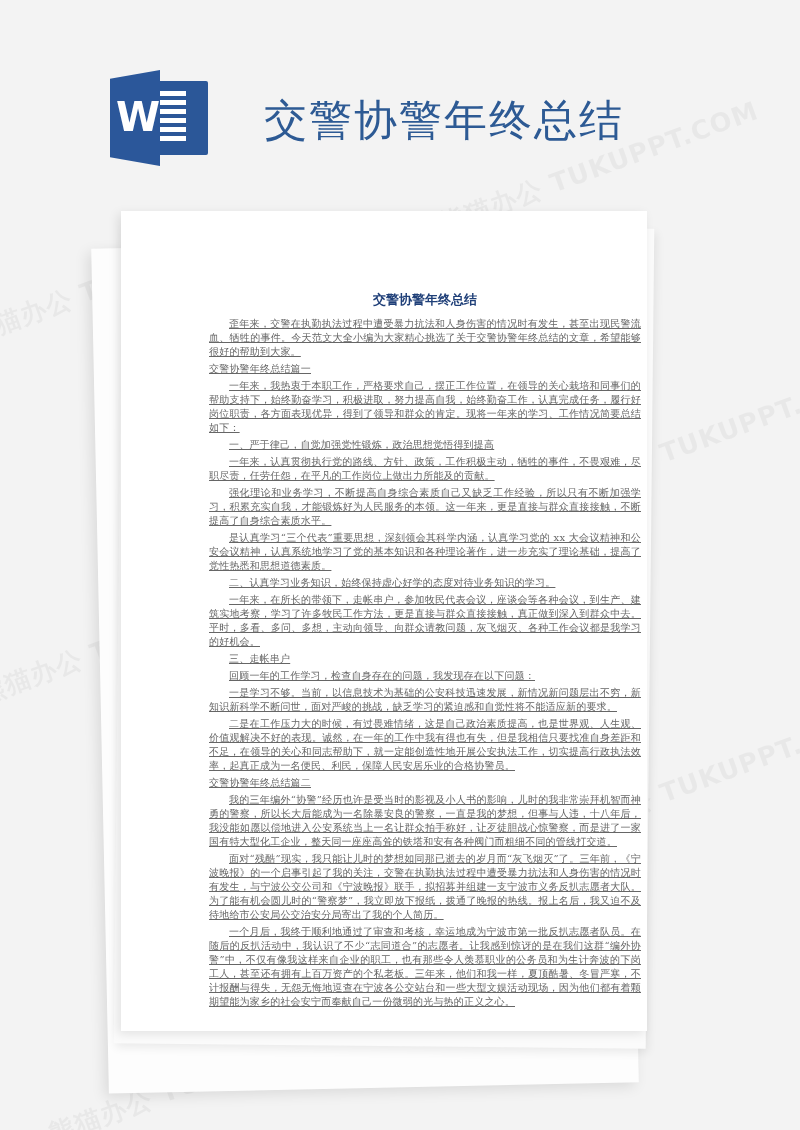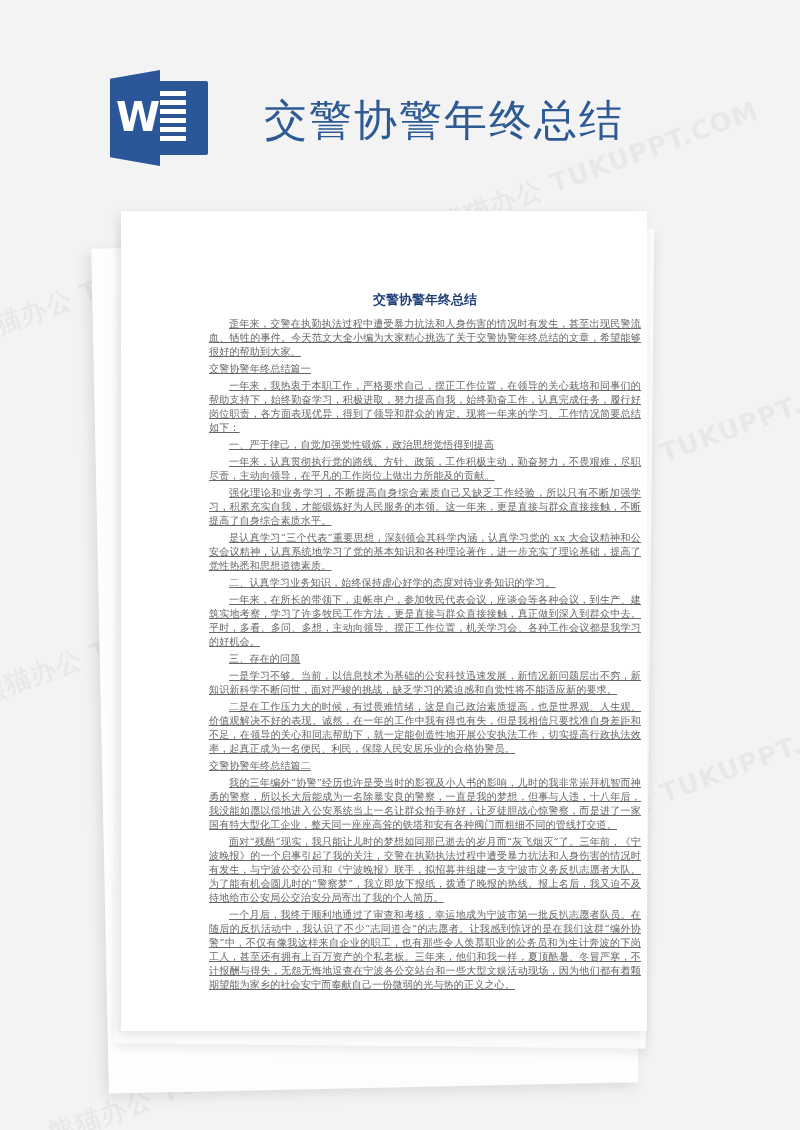--- a/index.html
+++ b/index.html
@@ -77,26 +77,27 @@
 <div class="sheet sheet-back2"></div>
 <div class="sheet sheet-back1"></div>
 <div class="sheet sheet-main">
   <div class="page-content">
     <div class="doc-title">交警协警年终总结</div>
     <div id="paras">
         <p class="para">歪年来，交警在执勤执法过程中遭受暴力抗法和人身伤害的情况时有发生，甚至出现民警流血、牺牲的事件。今天范文大全小编为大家精心挑选了关于交警协警年终总结的文章，希望能够很好的帮助到大家。</p>
         <p class="para noindent heading">交警协警年终总结篇一</p>
         <p class="para">一年来，我热衷于本职工作，严格要求自己，摆正工作位置，在领导的关心栽培和同事们的帮助支持下，始终勤奋学习，积极进取，努力提高自我，始终勤奋工作，认真完成任务，履行好岗位职责，各方面表现优异，得到了领导和群众的肯定。现将一年来的学习、工作情况简要总结如下：</p>
         <p class="para">一、严于律己，自觉加强党性锻炼，政治思想觉悟得到提高</p>
-        <p class="para">一年来，认真贯彻执行党的路线、方针、政策，工作积极主动，勤奋努力，不畏艰难，尽职尽责，主动向领导，在平凡的工作岗位上做出力所能及的贡献。</p>
+        <p class="para">一年来，认真贯彻执行党的路线、方针、政策，工作积极主动，牺牲的事件，不畏艰难，尽职尽责，任劳任怨，在平凡的工作岗位上做出力所能及的贡献。</p>
         <p class="para">强化理论和业务学习，不断提高自身综合素质自己又缺乏工作经验，所以只有不断加强学习，积累充实自我，才能锻炼好为人民服务的本领。这一年来，更是直接与群众直接接触，不断提高了自身综合素质水平。</p>
         <p class="para">是认真学习“三个代表”重要思想，深刻领会其科学内涵，认真学习党的 xx 大会议精神和公安会议精神，认真系统地学习了党的基本知识和各种理论著作，进一步充实了理论基础，提高了党性热悉和思想道德素质。</p>
         <p class="para">二、认真学习业务知识，始终保持虚心好学的态度对待业务知识的学习。</p>
-        <p class="para">一年来，在所长的带领下，走帐串户，参加牧民代表会议，座谈会等各种会议，到生产、建筑实地考察，学习了许多牧民工作方法，更是直接与群众直接接触，真正做到深入到群众中去。平时，多看、多问、多想，主动向领导、摆正工作位置，机关学习会、各种工作会议都是我学习的好机会。</p>
-        <p class="para">三、存在的问题</p>
+        <p class="para">一年来，在所长的带领下，走帐串户，参加牧民代表会议，座谈会等各种会议，到生产、建筑实地考察，学习了许多牧民工作方法，更是直接与群众直接接触，真正做到深入到群众中去。平时，多看、多问、多想，主动向领导、向群众请教问题，灰飞烟灭、各种工作会议都是我学习的好机会。</p>
+        <p class="para">三、走帐串户</p>
+        <p class="para">回顾一年的工作学习，检查自身存在的问题，我发现存在以下问题：</p>
         <p class="para">一是学习不够。当前，以信息技术为基础的公安科技迅速发展，新情况新问题层出不穷，新知识新科学不断问世，面对严峻的挑战，缺乏学习的紧迫感和自觉性将不能适应新的要求。</p>
         <p class="para">二是在工作压力大的时候，有过畏难情绪，这是自己政治素质提高，也是世界观、人生观、价值观解决不好的表现。诚然，在一年的工作中我有得也有失，但是我相信只要找准自身差距和不足，在领导的关心和同志帮助下，就一定能创造性地开展公安执法工作，切实提高行政执法效率，起真正成为一名便民、利民，保障人民安居乐业的合格协警员。</p>
         <p class="para noindent heading">交警协警年终总结篇二</p>
         <p class="para">我的三年编外“协警”经历也许是受当时的影视及小人书的影响，儿时的我非常崇拜机智而神勇的警察，所以长大后能成为一名除暴安良的警察，一直是我的梦想，但事与人违，十八年后，我没能如愿以偿地进入公安系统当上一名让群众拍手称好，让歹徒胆战心惊警察，而是进了一家国有特大型化工企业，整天同一座座高耸的铁塔和安有各种阀门而粗细不同的管线打交道。</p>
         <p class="para">面对“残酷”现实，我只能让儿时的梦想如同那已逝去的岁月而“灰飞烟灭”了。三年前，《宁波晚报》的一个启事引起了我的关注，交警在执勤执法过程中遭受暴力抗法和人身伤害的情况时有发生，与宁波公交公司和《宁波晚报》联手，拟招募并组建一支宁波市义务反扒志愿者大队。为了能有机会圆儿时的“警察梦”，我立即放下报纸，拨通了晚报的热线。报上名后，我又迫不及待地给市公安局公交治安分局寄出了我的个人简历。</p>
         <p class="para">一个月后，我终于顺利地通过了审查和考核，幸运地成为宁波市第一批反扒志愿者队员。在随后的反扒活动中，我认识了不少“志同道合”的志愿者。让我感到惊讶的是在我们这群“编外协警”中，不仅有像我这样来自企业的职工，也有那些令人羡慕职业的公务员和为生计奔波的下岗工人，甚至还有拥有上百万资产的个私老板。三年来，他们和我一样，夏顶酷暑、冬冒严寒，不计报酬与得失，无怨无悔地逗查在宁波各公交站台和一些大型文娱活动现场，因为他们都有着颗期望能为家乡的社会安宁而奉献自己一份微弱的光与热的正义之心。</p>
       </div>
   </div>
 </div>
 

